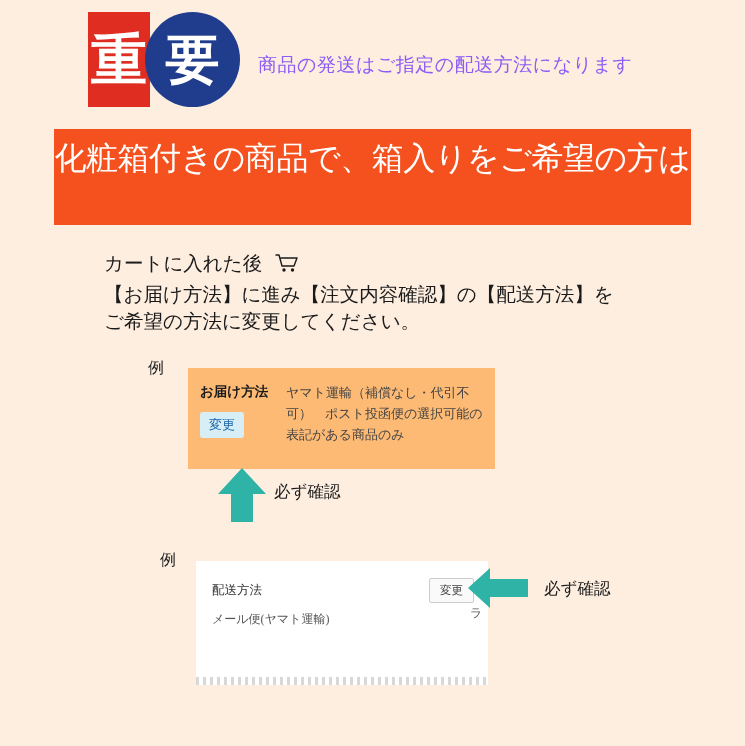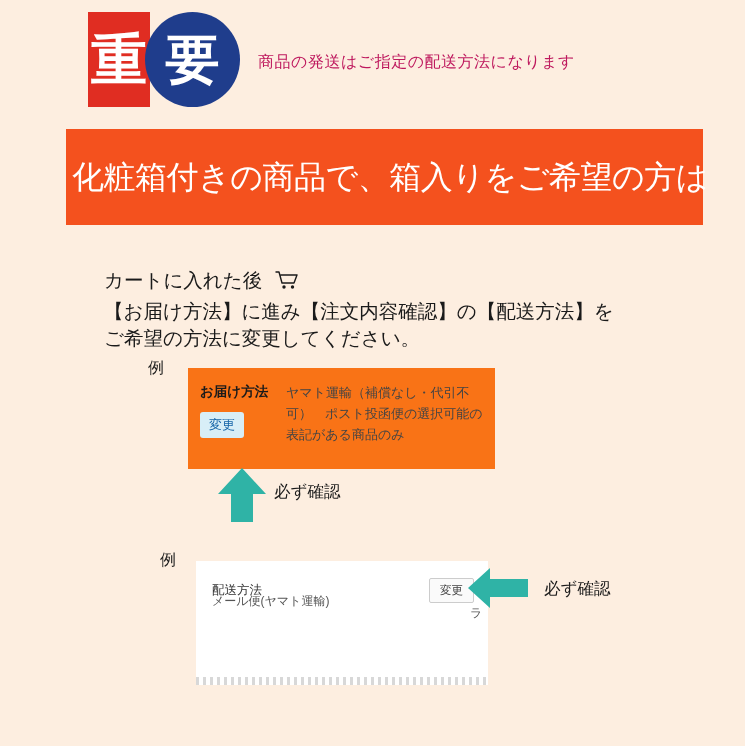--- a/index.html
+++ b/index.html
@@ -64,54 +64,54 @@
     color: #ffffff;
     font-size: 54px;
     font-weight: bold;
     font-family: "DejaVu Sans", sans-serif;
     line-height: 1;
   }
   .header-text {
     position: absolute;
     left: 258px;
     top: 52px;
-    font-size: 16px;
-    color: #be185d;
+    font-size: 19px;
+    color: #8b5cf6;
     font-family: "DejaVu Sans", sans-serif;
     letter-spacing: 0.5px;
   }
 
   
   .banner {
     position: absolute;
-    left: 66px;
+    left: 54px;
     top: 129px;
     width: 637px;
     height: 96px;
     background: #f4511e;
     display: flex;
-    flex-direction: column;
+    flex-direction: row;
     justify-content: center;
     padding: 8px 6px;
     box-sizing: border-box;
   }
   .banner-line {
     color: #ffffff;
     font-size: 32px;
     font-family: "DejaVu Sans", sans-serif;
     line-height: 1.32;
     white-space: nowrap;
     letter-spacing: -0.5px;
   }
 
   
   .instructions {
     position: absolute;
     left: 104px;
-    top: 267px;
+    top: 250px;
     width: 600px;
   }
   .instr-line {
     font-size: 19.5px;
     color: #1a1a1a;
     font-family: "DejaVu Sans", sans-serif;
     line-height: 1.42;
     white-space: nowrap;
   }
   .cart-icon {
@@ -128,21 +128,21 @@
     font-size: 16px;
     color: #1a1a1a;
     font-family: "DejaVu Sans", sans-serif;
   }
   .ex1-card {
     position: absolute;
     left: 188px;
     top: 368px;
     width: 307px;
     height: 101px;
-    background: #f97316;
+    background: #fdba74;
     box-sizing: border-box;
   }
   .ex1-inner {
     position: absolute;
     left: 12px;
     top: 15px;
     width: 285px;
     display: flex;
   }
   .ex1-left {
@@ -229,24 +229,24 @@
     background: #fafafa;
     color: #444444;
     font-size: 11.5px;
     padding: 4px 10px;
     border-radius: 2px;
     font-family: "DejaVu Sans", sans-serif;
   }
   .ex2-method {
     position: absolute;
     left: 16px;
-    top: 32px;
+    top: 50px;
     font-size: 12px;
     color: #555555;
-    font-family: Liberation Sans, sans-serif;
+    font-family: Liberation Serif, serif;
   }
   .ex2-note {
     position: absolute;
     left: 16px;
     top: 72px;
     width: 240px;
     font-size: 10.5px;
     color: #888888;
     line-height: 1.5;
     font-family: "DejaVu Sans", sans-serif;

